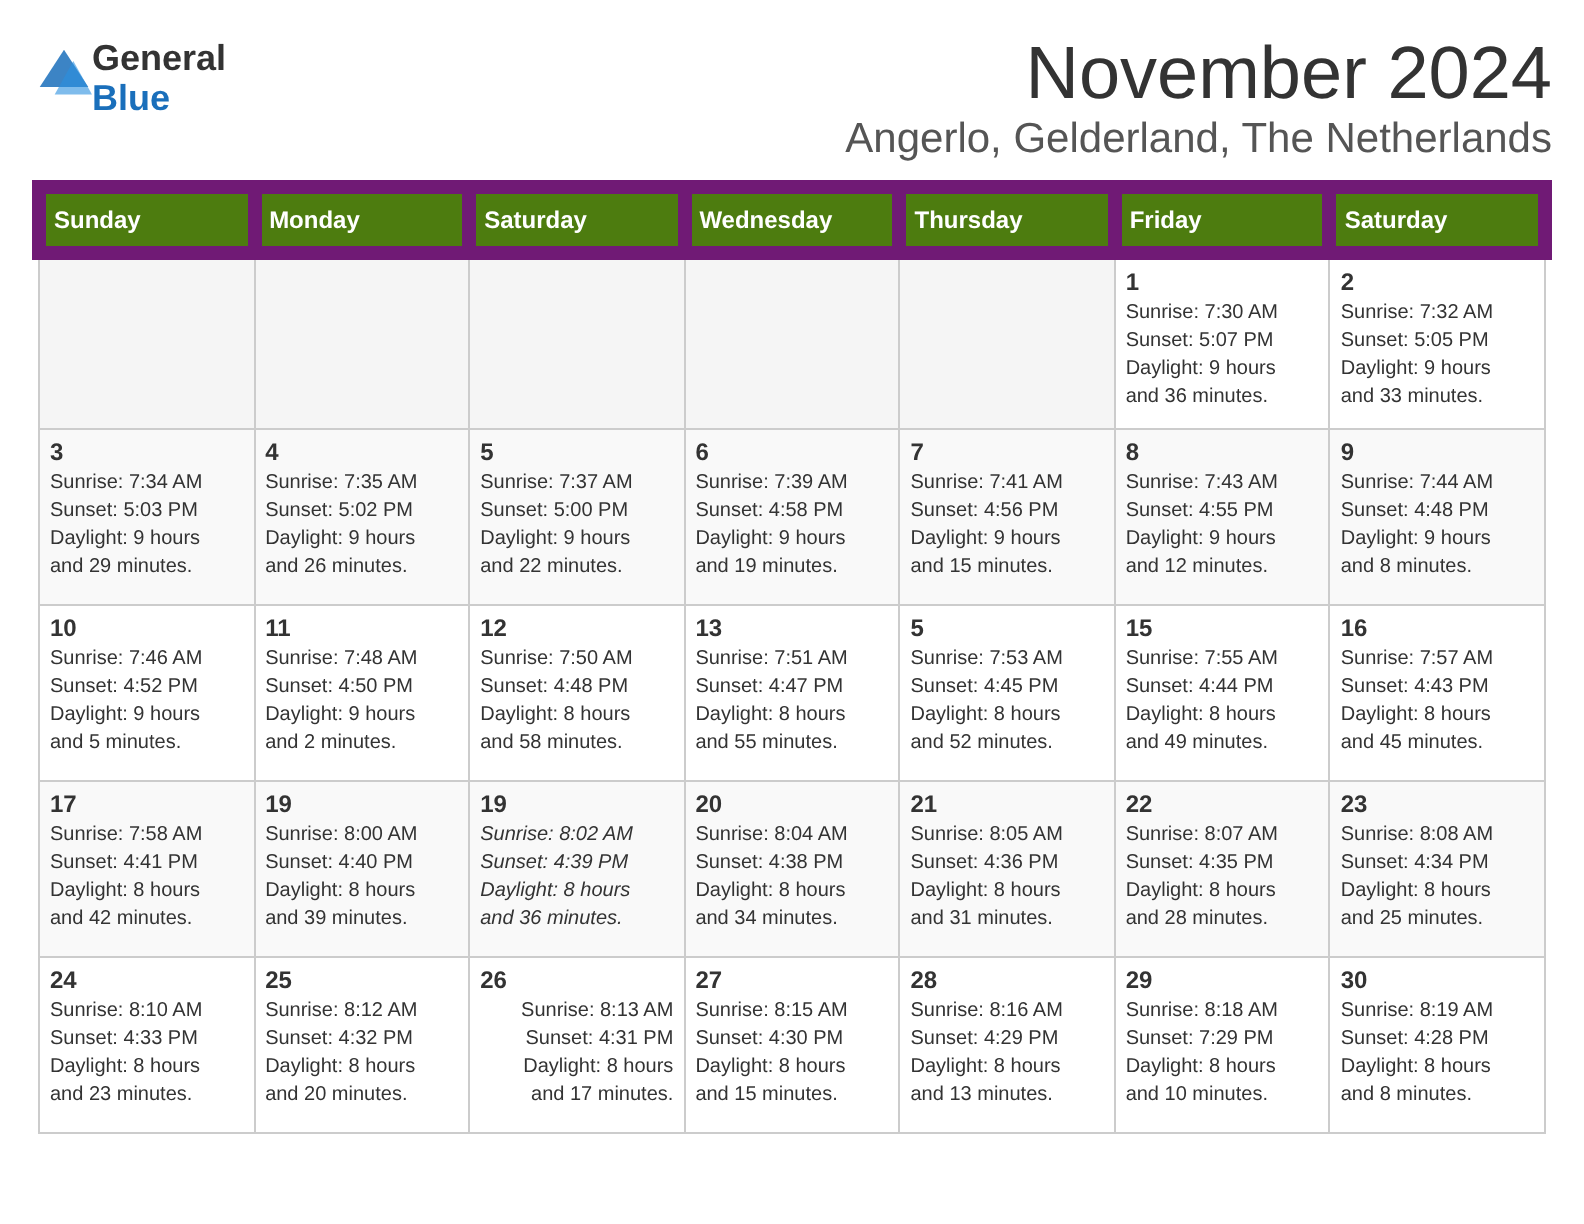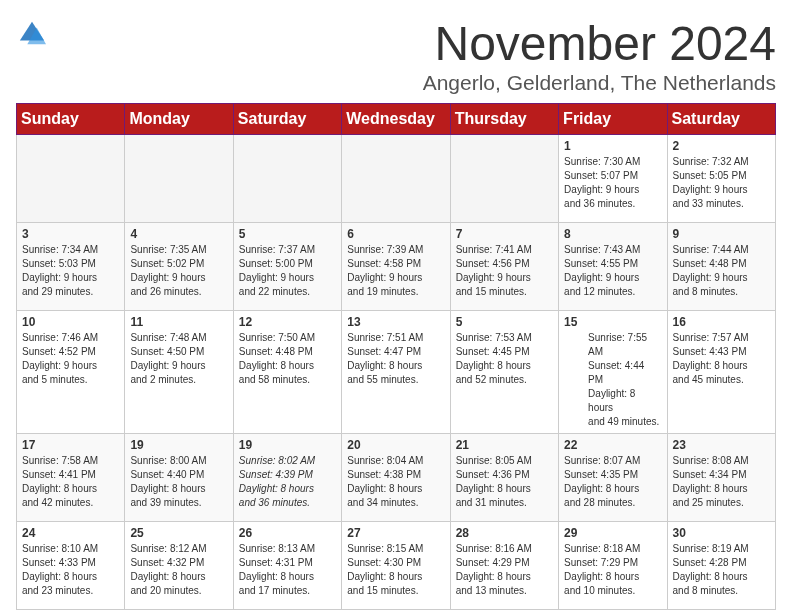--- a/index.html
+++ b/index.html
@@ -30,41 +30,41 @@
     .logo-text span.blue { color: #1a6fbb; }
     .logo-icon {
       width: 28px;
       height: 28px;
       margin-left: 2px;
     }
     .title-block {
       text-align: right;
     }
     .month-title {
-      font-size: 48px;
+      font-size: 37px;
       font-weight: 300;
       color: #333;
     }
     .subtitle {
       font-size: 21px;
       color: #555;
     }
     .calendar {
       width: 100%;
       border-collapse: collapse;
       table-layout: fixed;
     }
     .calendar th {
-      background: #b91c1c;
+      background: #4d7c0f;
       color: #fff;
-      font-size: 16px;
+      font-size: 12px;
       font-weight: bold;
       padding: 6px 4px;
       text-align: left;
-      border: 1px solid #701a75;
+      border: 7px solid #701a75;
     }
     .calendar td {
       border: 1px solid #ccc;
       vertical-align: top;
       padding: 4px 5px;
       height: 88px;
       width: 14.28%;
       font-size: 10.5px;
       color: #333;
       background: #fff;
@@ -90,20 +90,24 @@
 </head>
 <body>
 
 <div class="header">
   <div class="logo">
     <div>
       <svg class="logo-icon" viewBox="0 0 30 30" xmlns="http://www.w3.org/2000/svg">
         <polygon points="15,2 28,22 2,22" fill="#1a6fbb" opacity="0.85"></polygon>
         <polygon points="20,8 30,26 10,26" fill="#2a8fe0" opacity="0.6"></polygon>
       </svg>
+    </div>
+    <div class="logo-text">
+      <div><span class="general">General</span></div>
+      <div><span class="blue">Blue</span></div>
     </div>
   </div>
   <div class="title-block">
     <div class="month-title">November 2024</div>
     <div class="subtitle">Angerlo, Gelderland, The Netherlands</div>
   </div>
 </div>
 
 <table class="calendar">
   <thead>
@@ -221,21 +225,21 @@
         </td>
         <td>
           <span class="day-num">5</span>
           <div class="day-info" style="white-space: pre-line;">Sunrise: 7:53 AM
 Sunset: 4:45 PM
 Daylight: 8 hours
 and 52 minutes.</div>
         </td>
         <td>
           <span class="day-num">15</span>
-          <div class="day-info" style="white-space: pre-line; margin-left: 24px;">Sunrise: 7:55 AM
+          <div class="day-info" style="white-space: pre-line;">Sunrise: 7:55 AM
 Sunset: 4:44 PM
 Daylight: 8 hours
 and 49 minutes.</div>
         </td>
         <td>
           <span class="day-num">16</span>
           <div class="day-info" style="white-space: pre-line;">Sunrise: 7:57 AM
 Sunset: 4:43 PM
 Daylight: 8 hours
 and 45 minutes.</div>
@@ -302,21 +306,21 @@
         </td>
         <td>
           <span class="day-num">25</span>
           <div class="day-info" style="white-space: pre-line;">Sunrise: 8:12 AM
 Sunset: 4:32 PM
 Daylight: 8 hours
 and 20 minutes.</div>
         </td>
         <td>
           <span class="day-num">26</span>
-          <div class="day-info" style="white-space: pre-line;">Sunrise: 8:13 AM
+          <div class="day-info" style="white-space: pre-line; text-align: right;">Sunrise: 8:13 AM
 Sunset: 4:31 PM
 Daylight: 8 hours
 and 17 minutes.</div>
         </td>
         <td>
           <span class="day-num">27</span>
           <div class="day-info" style="white-space: pre-line;">Sunrise: 8:15 AM
 Sunset: 4:30 PM
 Daylight: 8 hours
 and 15 minutes.</div>

